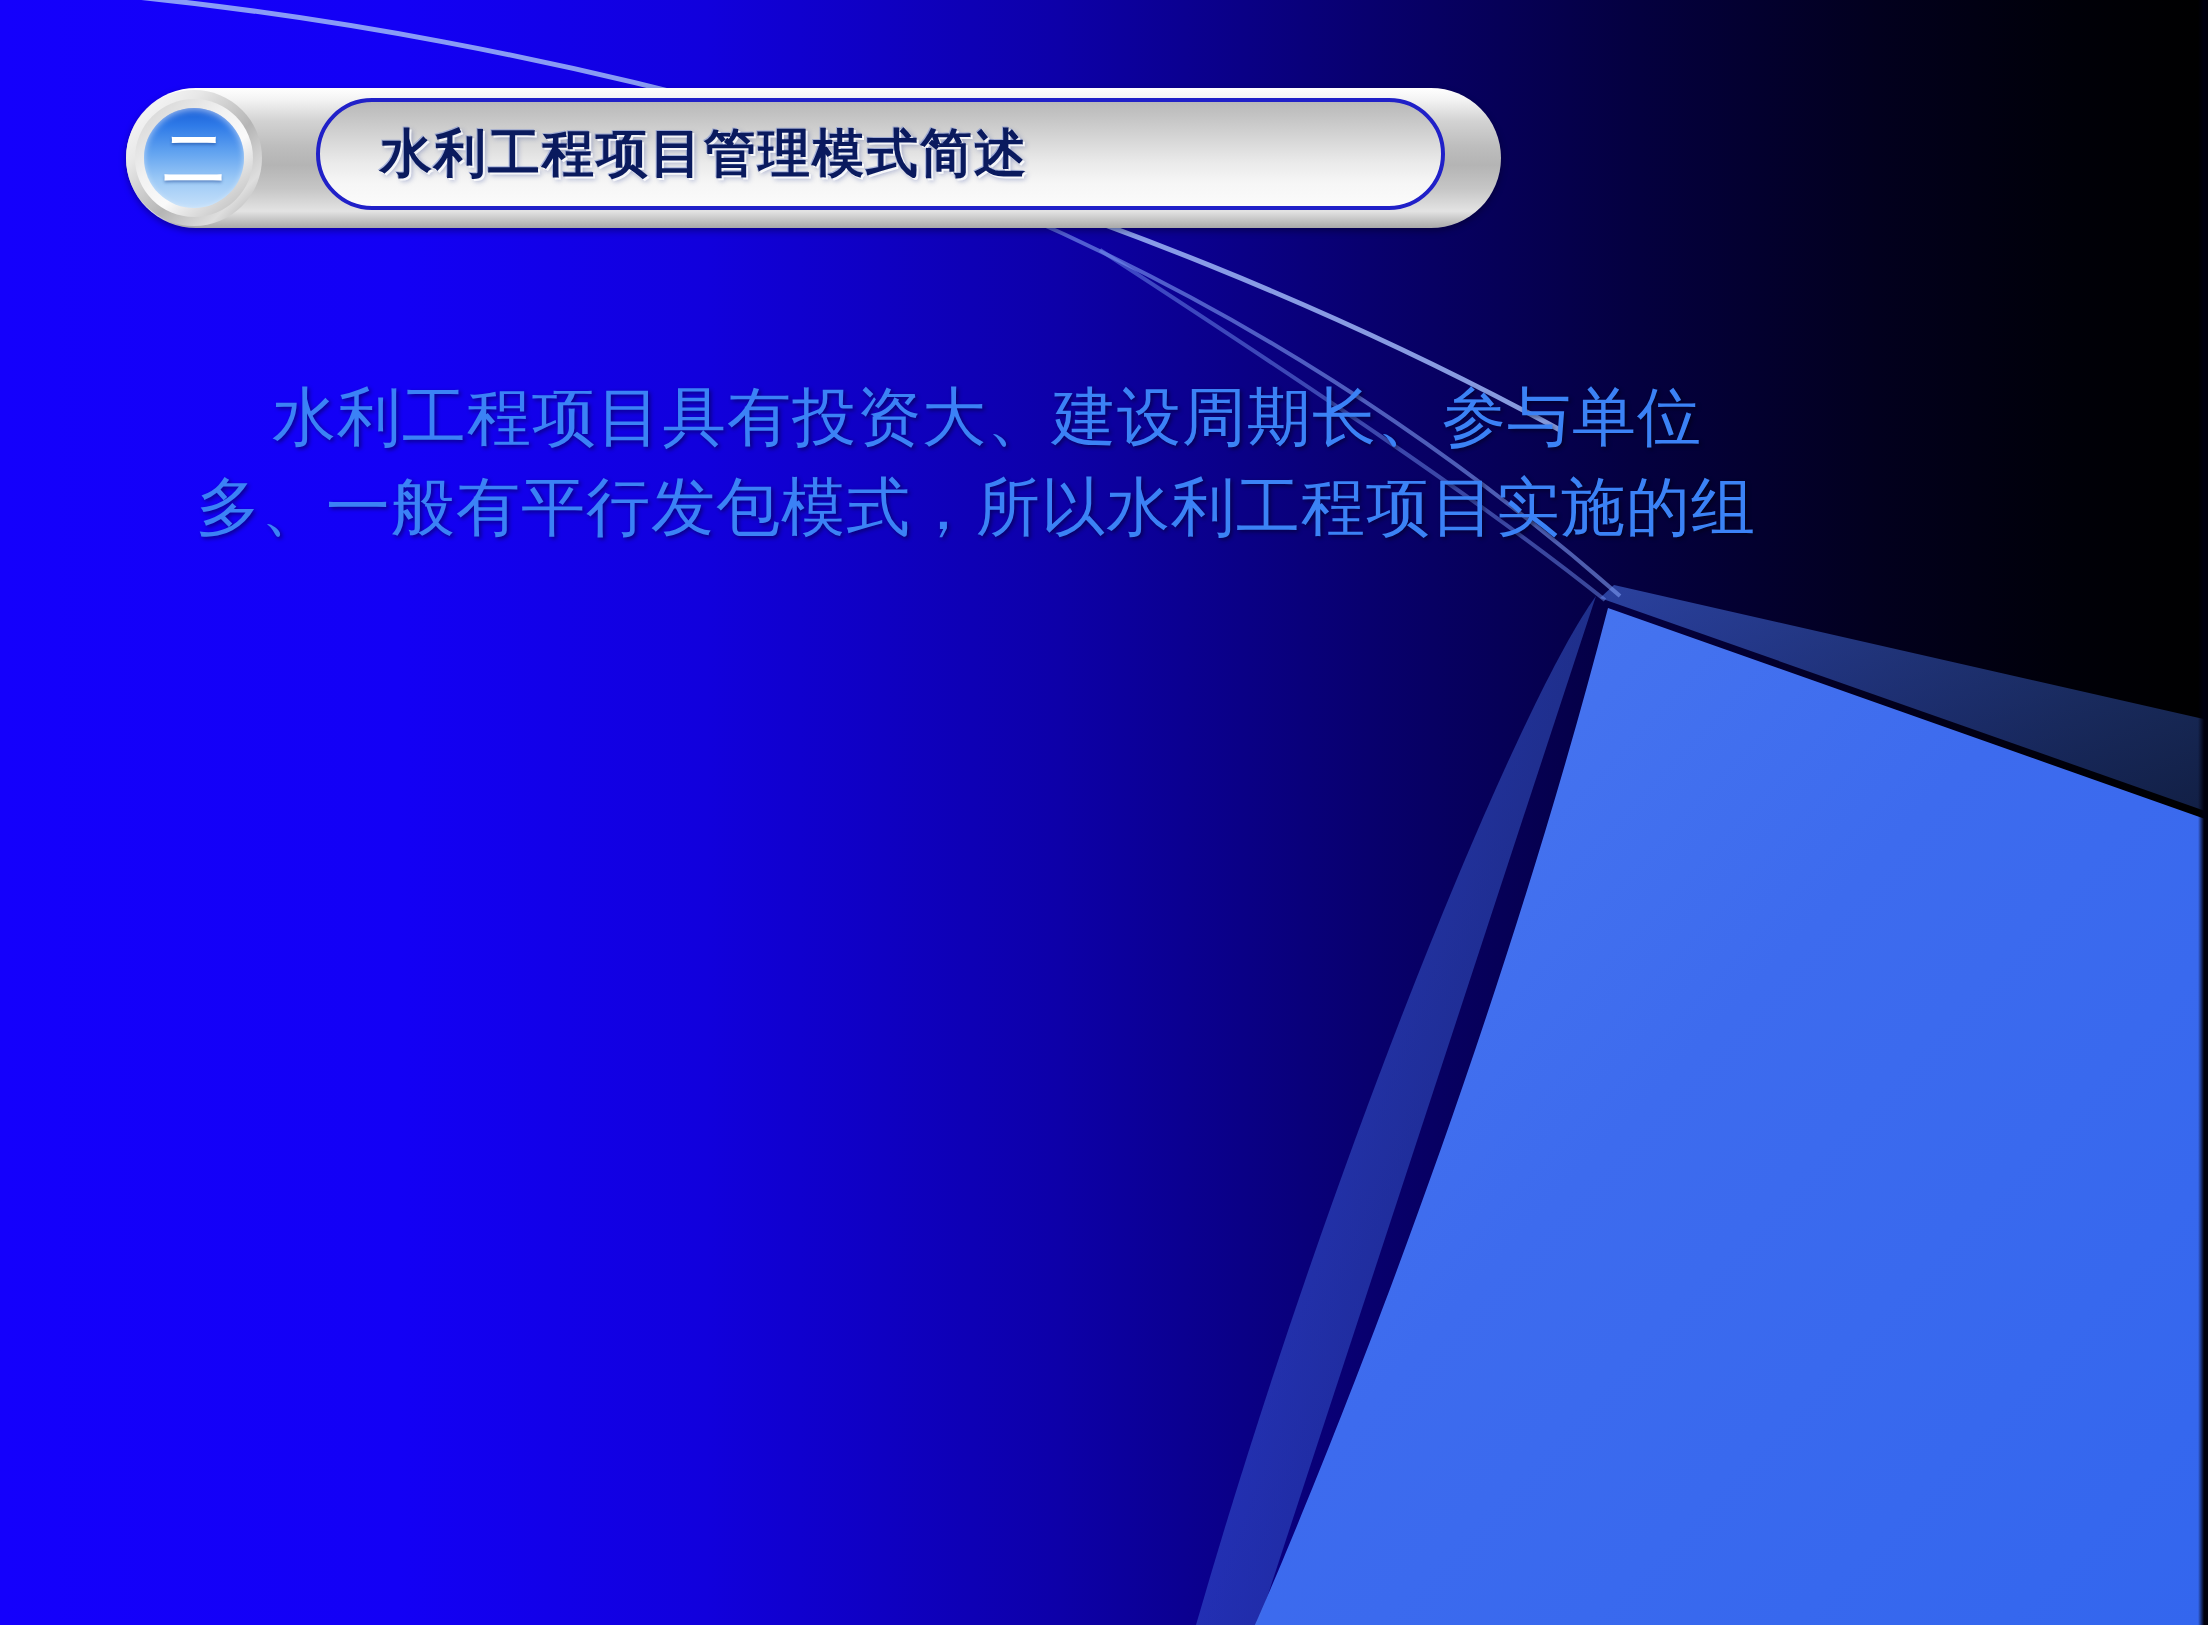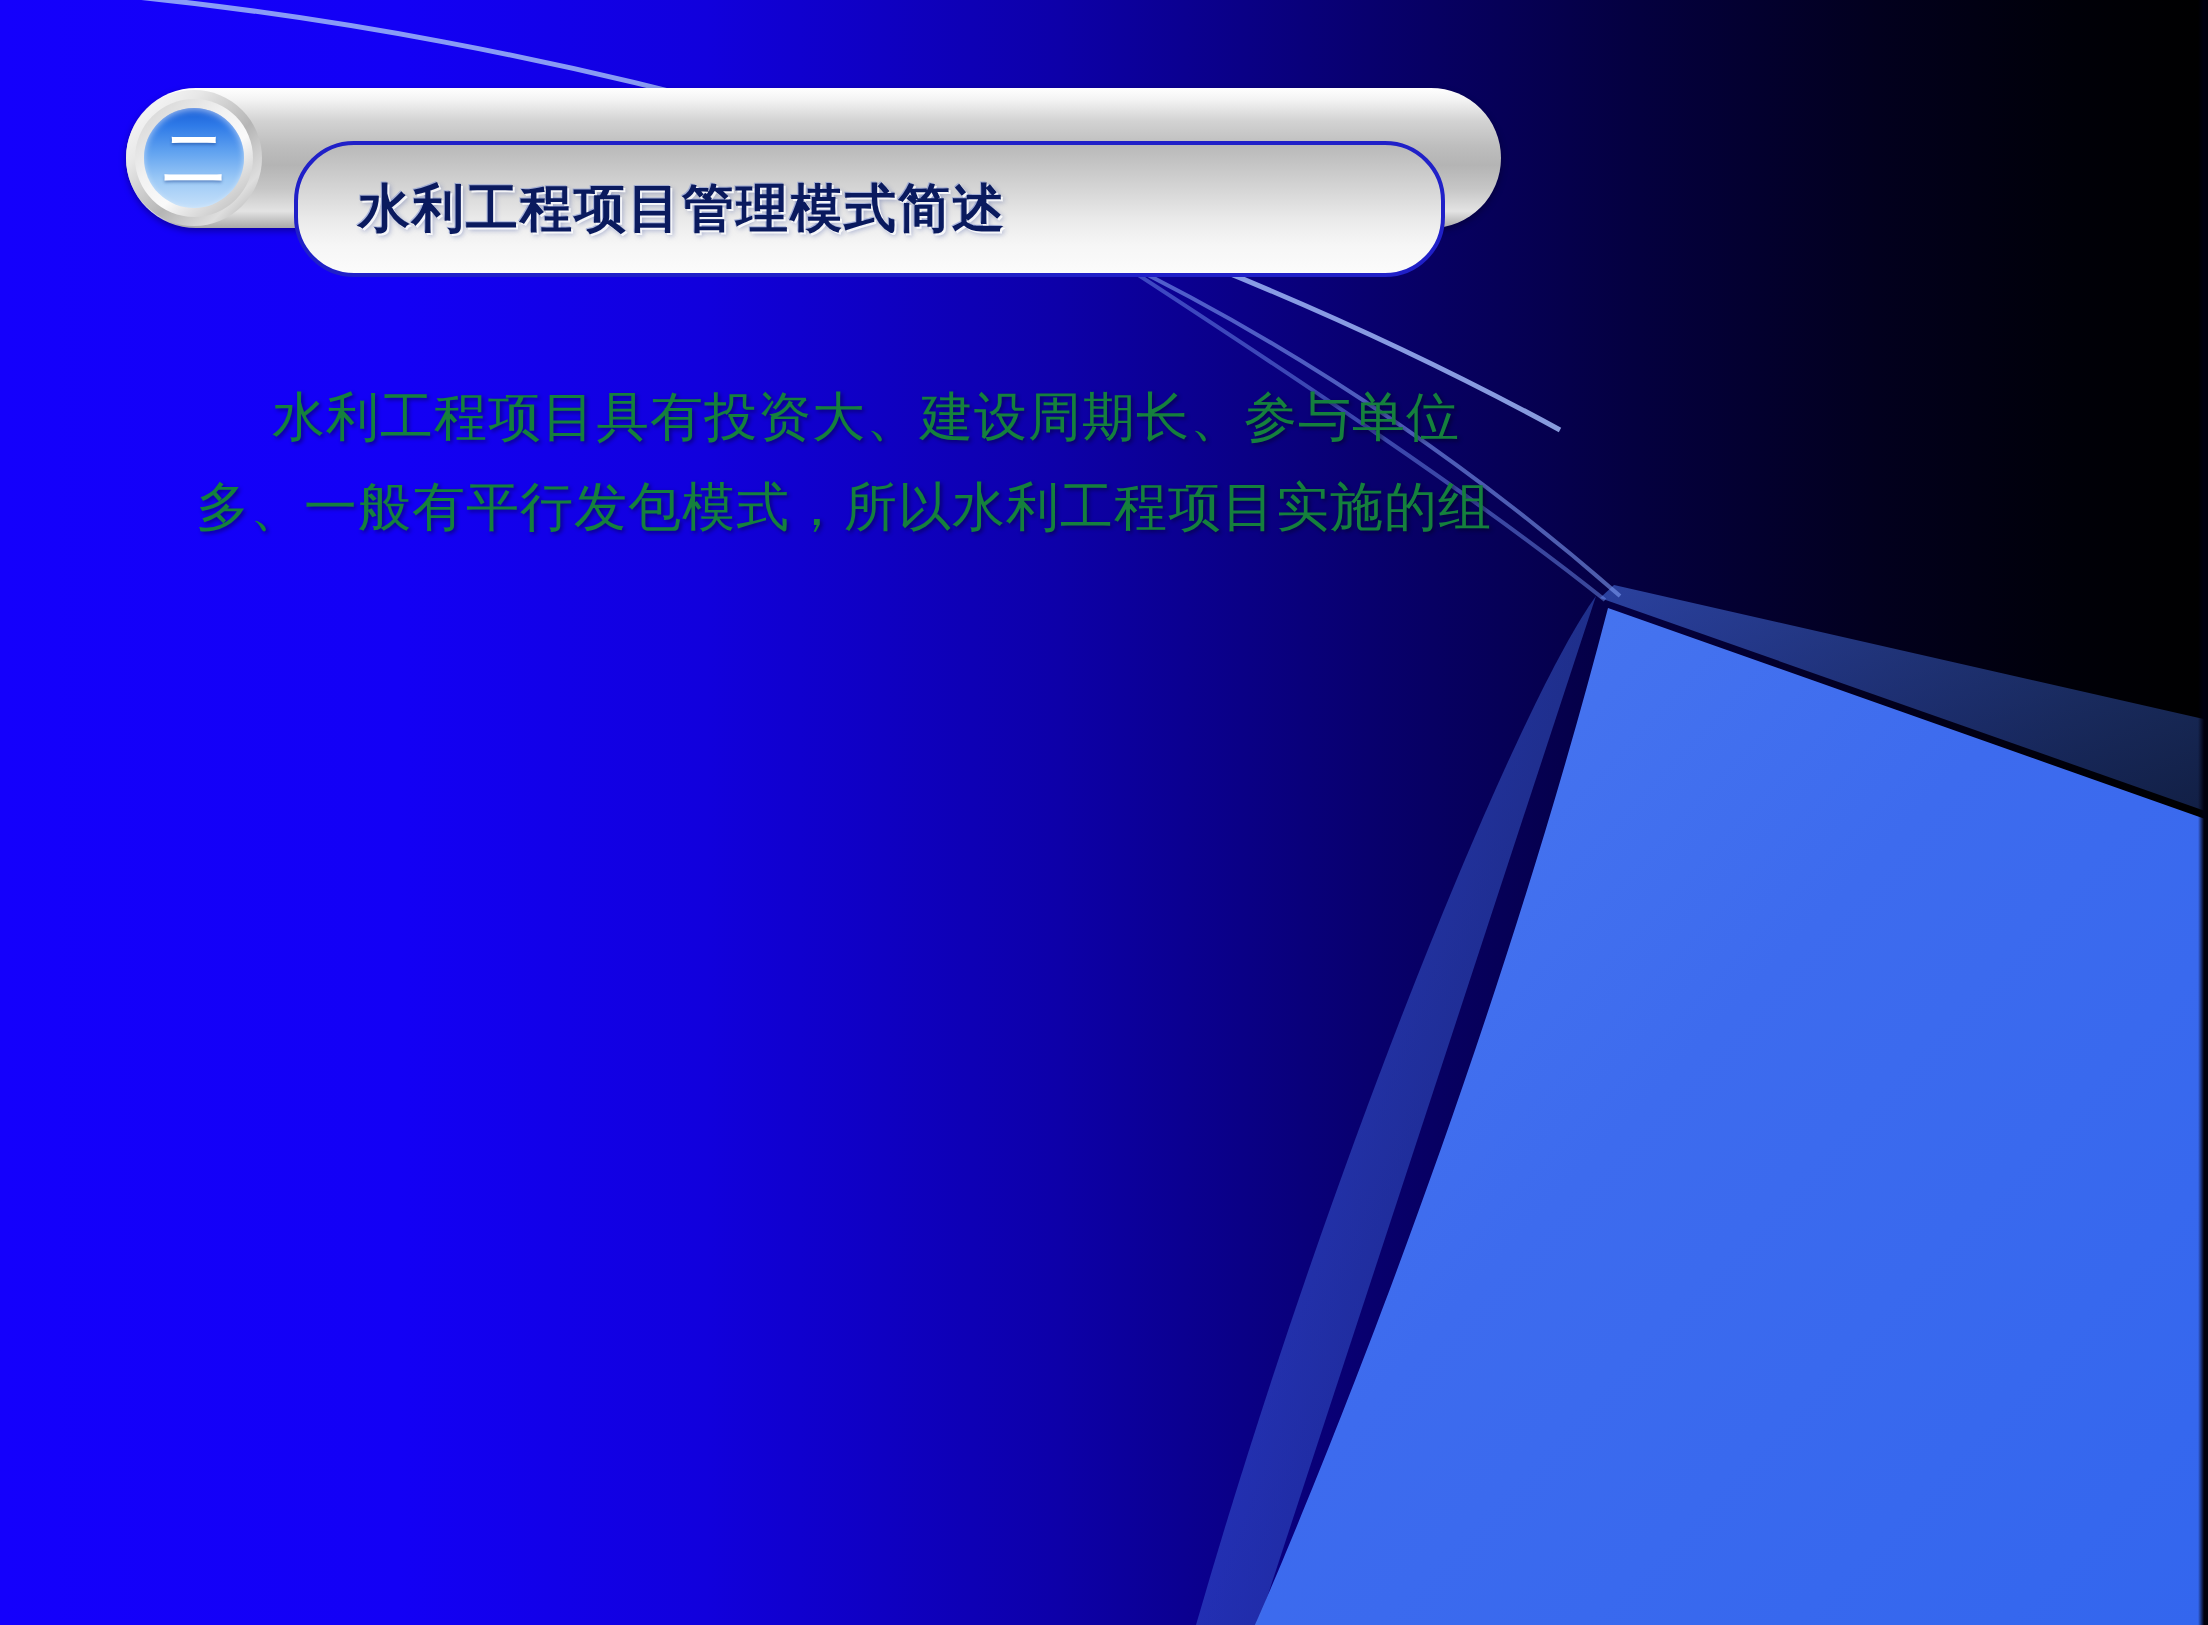--- a/index.html
+++ b/index.html
@@ -80,38 +80,37 @@
         #b4b4b4 55%,
         #c6c6c6 72%,
         #e3e3e3 88%,
         #a9a9a9 100%);
     box-shadow: 0 3px 7px rgba(0,0,0,0.35);
   }
 
   
   .banner-inner {
     position: absolute;
-    left: 168px;
+    left: 190px;
     top: 10px;
     right: 56px;
-    height: 136px;
+    height: 112px;
     border-radius: 60px;
     border: 4px solid #2020C8;
     box-sizing: border-box;
     background: linear-gradient(to bottom,
         #b9b9b9 0%,
         #c4c4c4 14%,
         #d5d5d5 34%,
         #eaeaea 58%,
         #f6f6f6 78%,
         #fbfbfb 100%);
     display: flex;
     align-items: center;
     overflow: hidden;
-    margin-top: 43px;
   }
 
   .banner-title {
     margin-left: 60px;
     font-family: "DejaVu Sans", "Liberation Sans", sans-serif;
     font-size: 52px;
     font-weight: bold;
     letter-spacing: 2px;
     color: #0A1A5E;
     text-shadow:
@@ -178,23 +177,23 @@
   
   .body-block {
     position: absolute;
     left: 196px;
     top: 372px;
     width: 1890px;
   }
 
   .body-line {
     font-family: "DejaVu Serif", "Liberation Serif", serif;
-    font-size: 53px;
+    font-size: 64px;
     line-height: 90px;
-    color: #15803d;
+    color: #3b82f6;
     white-space: nowrap;
     letter-spacing: 1px;
     text-shadow: 2px 2px 4px rgba(0,0,0,0.45);
   }
 
   .body-line.indent {
     text-indent: 76px;
   }
 </style>
 </head>

